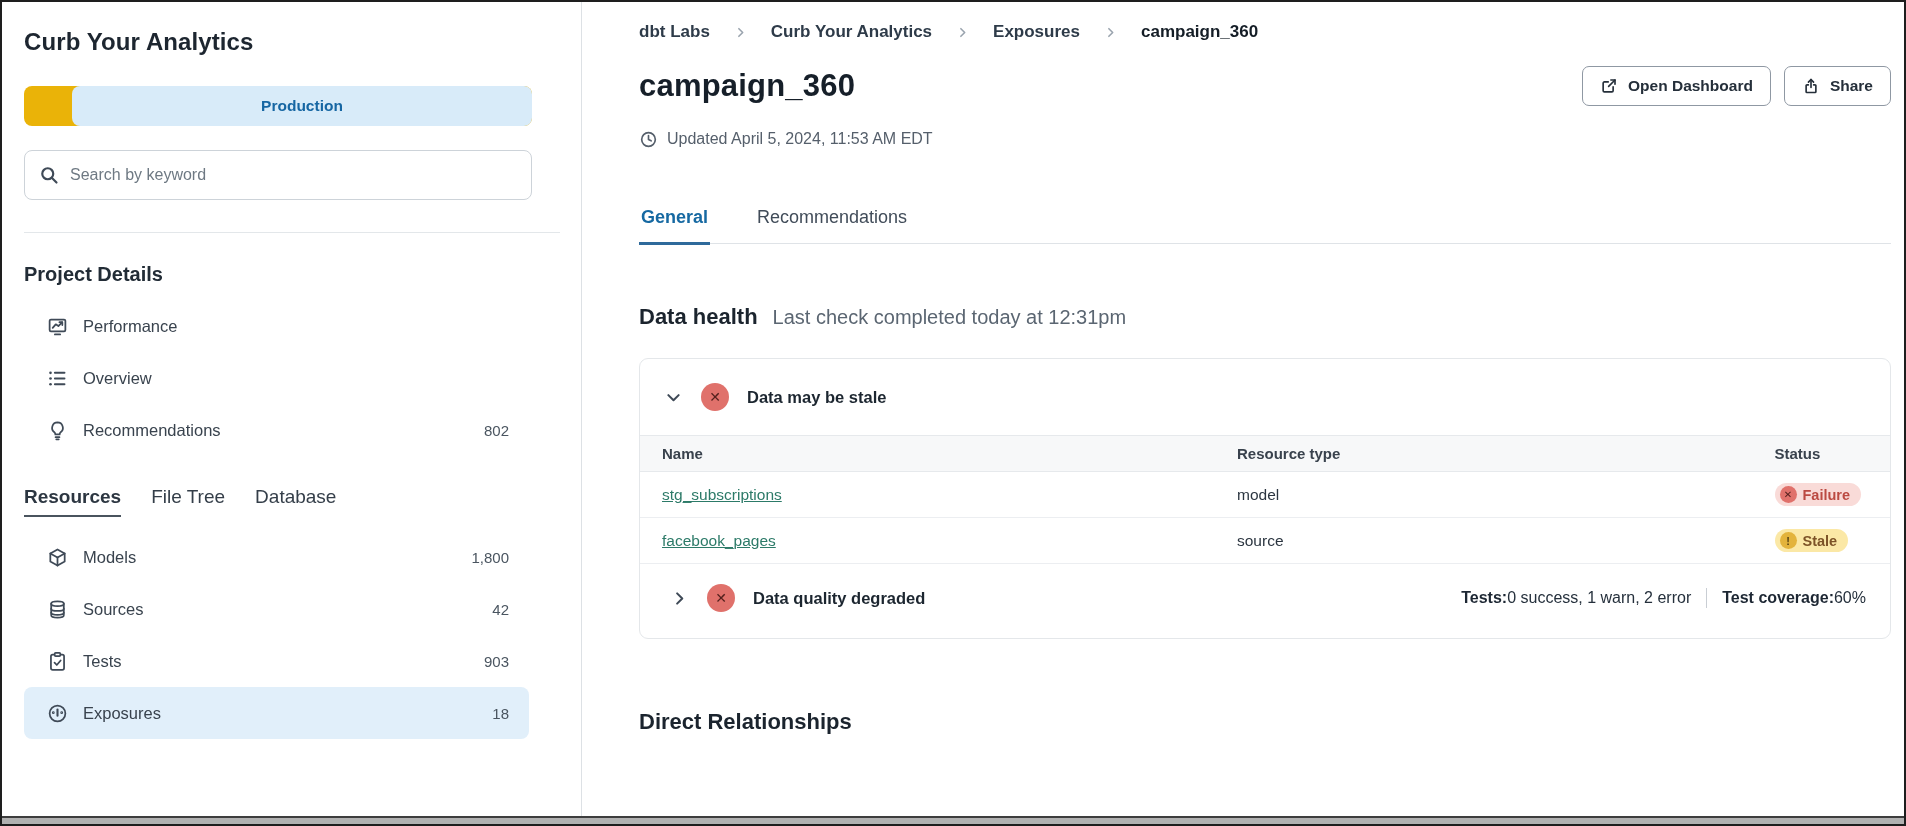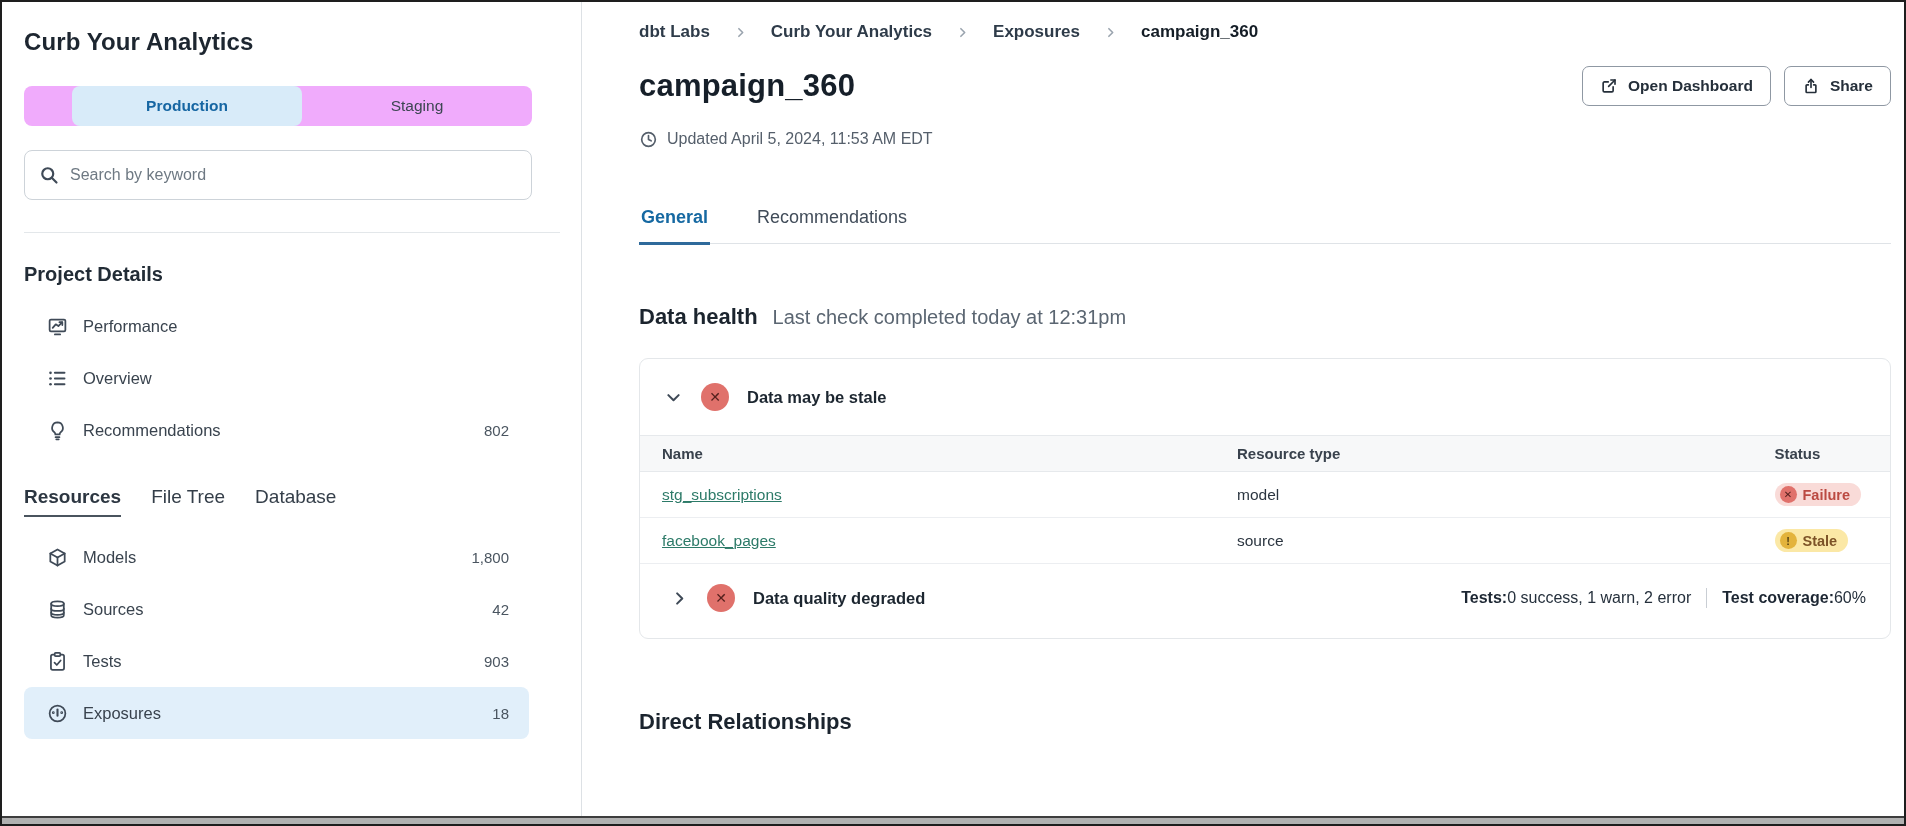--- a/index.html
+++ b/index.html
@@ -16,21 +16,21 @@
   }
 
   
   .ic { stroke:#3f4a57; fill:none; stroke-width:2; stroke-linecap:round; stroke-linejoin:round; display:block; }
 
   
   .sidebar { width: 580px; flex: 0 0 580px; border-right: 1px solid #dde1e5; padding: 26px 0 0 22px; }
   .side-inner { width: 508px; }
   .project-title { font-size: 24px; font-weight: 700; color:#1d2630; letter-spacing:.1px; }
 
-  .env-tabs { margin-top: 30px; display:flex; background:#f0abfc; border-radius: 8px; height: 40px; padding-left: 48px; }
+  .env-tabs { margin-top: 30px; display:flex; background:#eab308; border-radius: 8px; height: 40px; padding-left: 48px; }
   .env-tab { flex:1; display:flex; align-items:center; justify-content:center; font-size:15.5px; color:#3c4652; cursor:pointer; border-radius:8px; }
   .env-tab.active { background:#d8ebf9; color:#1666a3; font-weight:700; }
 
   .search-box { margin-top: 24px; height: 50px; border:1px solid #cdd3d9; border-radius:8px; display:flex; align-items:center; padding:0 14px; gap:11px; background:#fff; }
   .search-box input { border:none; outline:none; font-size:16px; color:#2b3540; width:100%; font-family:inherit; background:transparent; }
   .search-box input::placeholder { color:#6e7983; }
 
   .side-divider { margin-top: 32px; border:none; border-top:1px solid #e3e7ea; width: 536px; }
 
   .side-heading { margin-top: 30px; font-size: 20px; font-weight:700; color:#222c36; }
@@ -104,21 +104,20 @@
 <body>
 
 <div class="screen">
 
   <aside class="sidebar">
     <div class="side-inner">
       <div class="project-title">Curb Your Analytics</div>
 
       <div class="env-tabs">
         <div class="env-tab active">Production</div>
-        <div class="env-tab">Staging</div>
       </div>
 
       <div class="search-box">
         <span>
           <svg class="ic" width="20" height="20" viewBox="0 0 24 24" style="stroke-width:2.6">
             <circle cx="10.5" cy="10.5" r="6.6"></circle>
               <line x1="15.6" y1="15.6" x2="21" y2="21"></line>
           </svg>
         </span>
         <input type="text" placeholder="Search by keyword" style="">

